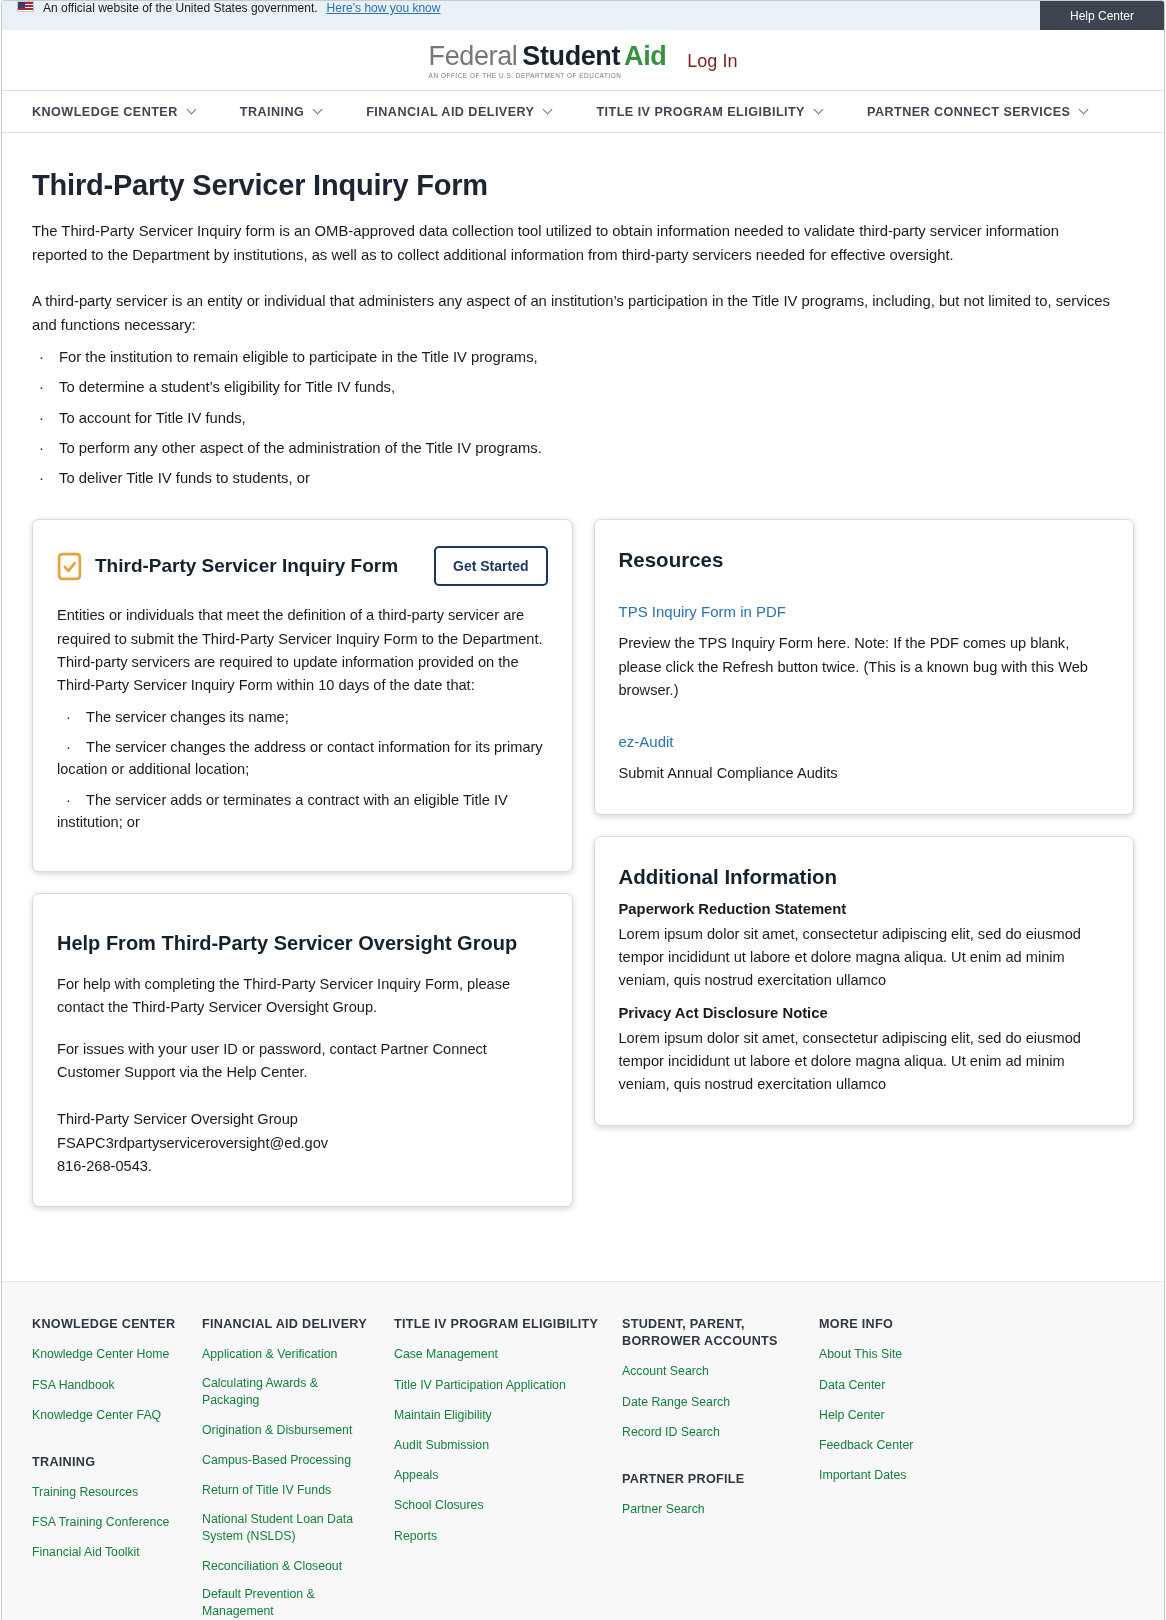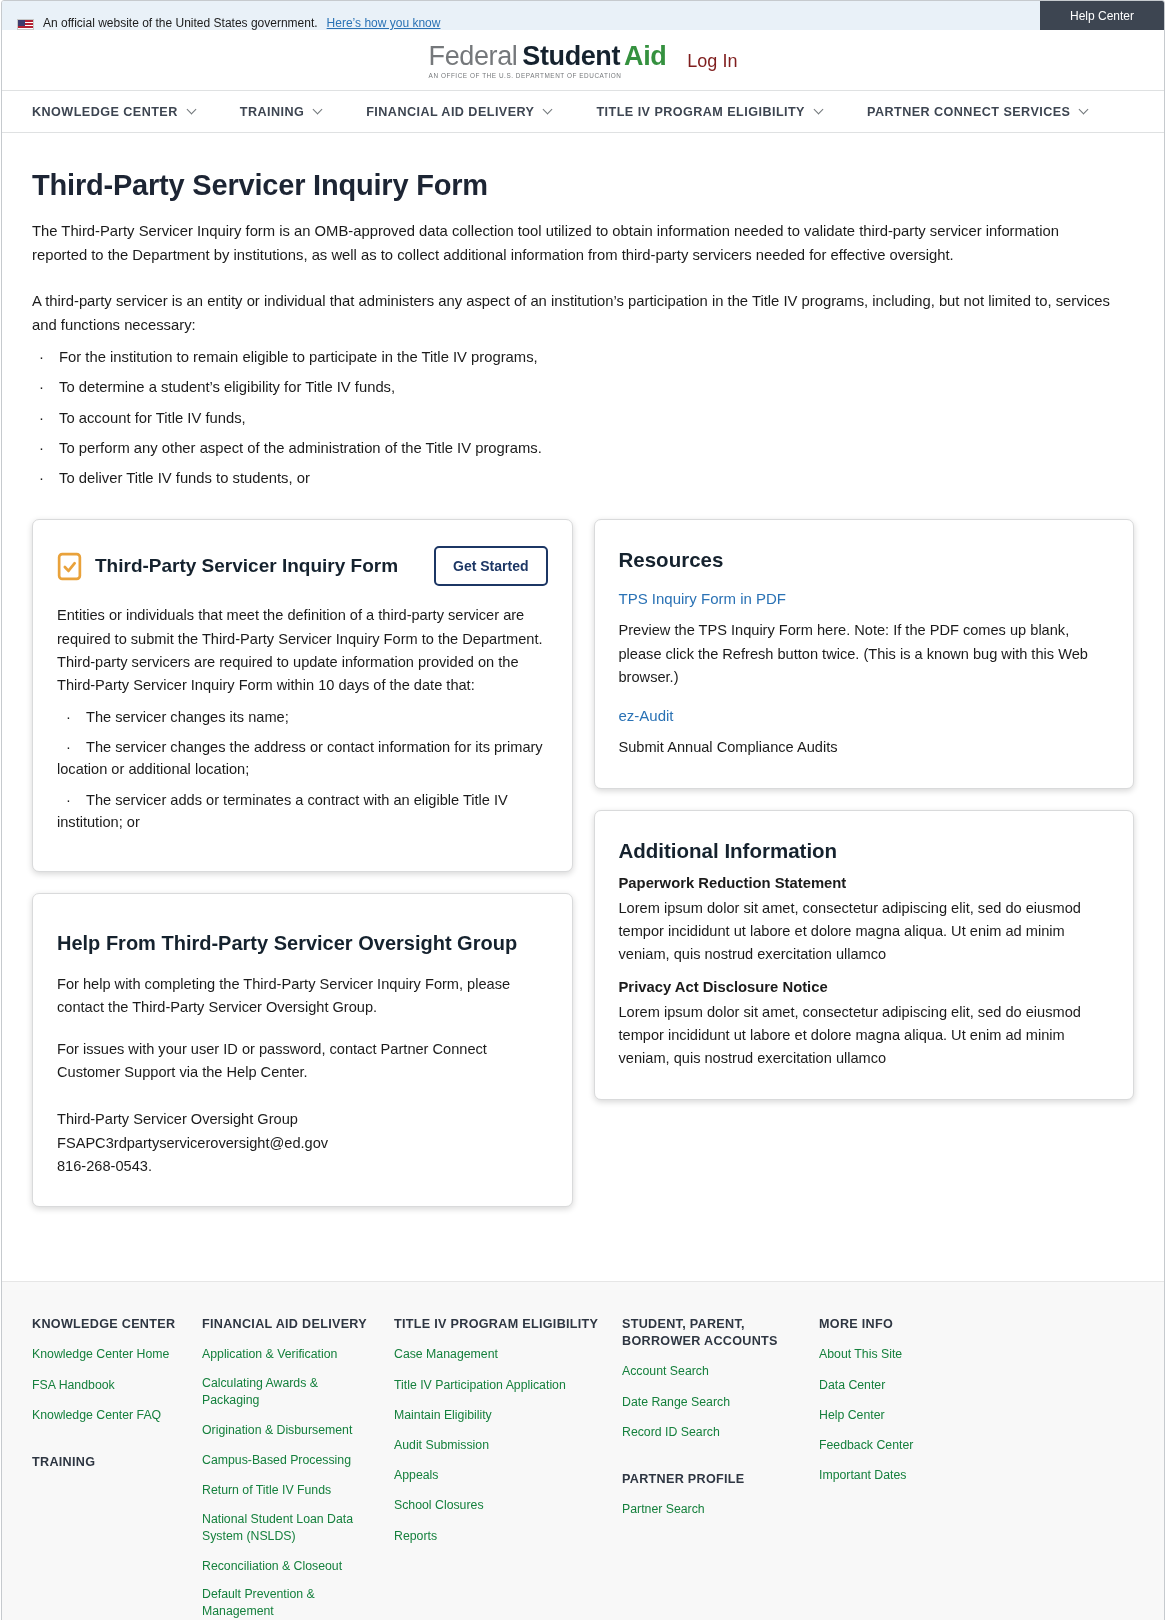--- a/index.html
+++ b/index.html
@@ -17,21 +17,21 @@
     border-radius: 3px;
     background: #fff;
     overflow: hidden;
   }
 
   
   .gov-banner {
     display: flex; justify-content: space-between; align-items: stretch;
     background: #e9f1f8; height: 29px; font-size: 12px;
   }
-  .gov-left { display: flex; align-items: flex-end; gap: 9px; padding-left: 15px; color: #1b1b1b; }
+  .gov-left { display: flex; align-items: flex-start; gap: 9px; padding-left: 15px; color: #1b1b1b; }
   .flag { position: relative; width: 17px; height: 11px; display: inline-block;
     background: repeating-linear-gradient(#b22234 0 1.6px, #ffffff 1.6px 3.2px); border: 0.5px solid #c8c8c8; }
   .flag .canton { position: absolute; top: 0; left: 0; width: 7px; height: 6px; background: #3c3b6e; }
   .gov-link { color: #2a72b5; text-decoration: underline; cursor: pointer; }
   .gov-help { background: #3d4551; color: #fff; display: flex; align-items: center;
     padding: 0 30px; text-decoration: none; font-size: 12px; cursor: pointer; }
 
   
   .site-header { display: flex; justify-content: center; align-items: center; padding: 13px 30px 11px; }
   .logo { text-decoration: none; display: inline-block; line-height: 1; }
@@ -68,21 +68,21 @@
   .card-title { font-size: 19px; margin: 0; color: #15222e; flex: 1; }
   .get-started { font-family: inherit; font-size: 14px; font-weight: 700; color: #1c3664;
     background: #fff; border: 2px solid #1c3664; border-radius: 5px; padding: 10px 17px; cursor: pointer; white-space: nowrap; }
   .card-text { font-size: 14.6px; line-height: 1.6; margin: 18px 0 0; }
   .card-list { margin-top: 6px; font-size: 14.6px; }
   .card-list li { margin: 9px 0; }
   .card-list .dot { width: 29px; padding-left: 9px; }
 
   .card-title-lg { font-size: 20.5px; margin: 2px 0 0; color: #15222e; }
   .help-card .card-title-lg { font-size: 20px; margin-top: 12px; }
-  .res-link { display: inline-block; margin-top: 18px; font-size: 15px; color: #2a72b5; text-decoration: none; cursor: pointer; }
+  .res-link { display: inline-block; margin-top: 31px; font-size: 15px; color: #2a72b5; text-decoration: none; cursor: pointer; }
   .card-text.after-link { margin-top: 11px; }
   .sub-head { font-size: 14.8px; font-weight: 700; color: #1b1b1b; margin: 12px 0 0; }
   .card-text.tight { margin-top: 6px; }
   .contact-block { margin-top: 24px; }
   .cline { display: block; }
 
   
   .site-footer { background: #f8f8f8; border-top: 1px solid #e6e6e6; padding: 34px 30px 58px; display: flex; }
   .f-col { padding-right: 20px; }
   .c1 { width: 170px; } .c2 { width: 192px; } .c3 { width: 228px; } .c4 { width: 197px; } .c5 { width: 160px; }
@@ -231,20 +231,26 @@
 
     <div class="f-col c1">
       <h3 class="f-head">KNOWLEDGE CENTER</h3>
       <ul class="f-list">
 
       <li><a href="#" class="f-link">Knowledge Center Home</a></li>
           <li><a href="#" class="f-link">FSA Handbook</a></li>
           <li><a href="#" class="f-link">Knowledge Center FAQ</a></li>
         </ul>
       <h3 class="f-head mt">TRAINING</h3>
+      <ul class="f-list">
+
+      <li><a href="#" class="f-link">Training Resources</a></li>
+          <li><a href="#" class="f-link">FSA Training Conference</a></li>
+          <li><a href="#" class="f-link">Financial Aid Toolkit</a></li>
+        </ul>
     </div>
 
     <div class="f-col c2">
       <h3 class="f-head">FINANCIAL AID DELIVERY</h3>
       <ul class="f-list">
 
       <li><a href="#" class="f-link">Application &amp; Verification</a></li>
           <li><a href="#" class="f-link">Calculating Awards &amp; Packaging</a></li>
           <li><a href="#" class="f-link">Origination &amp; Disbursement</a></li>
           <li><a href="#" class="f-link">Campus-Based Processing</a></li>

